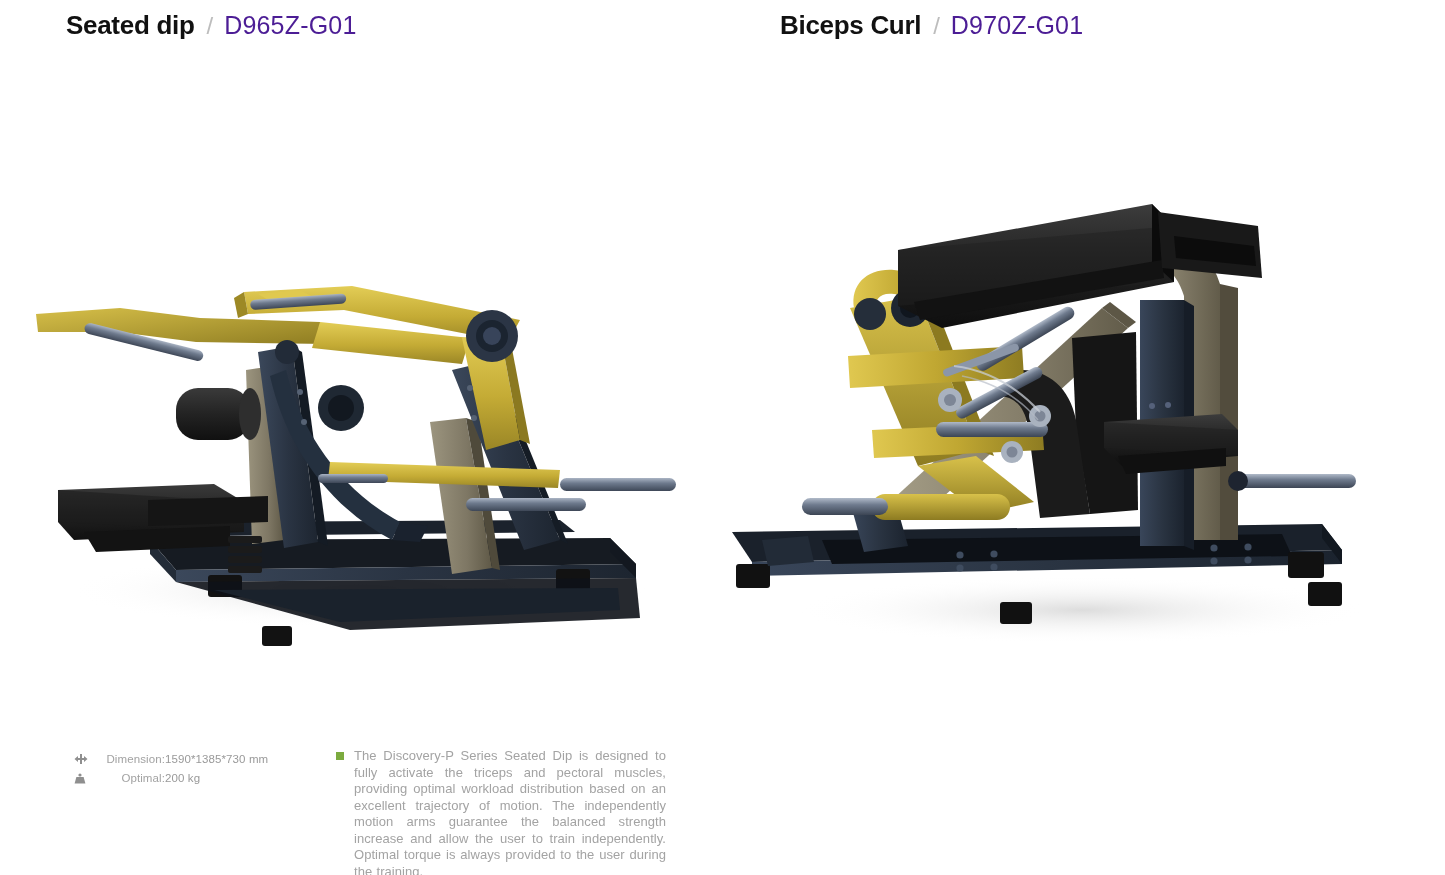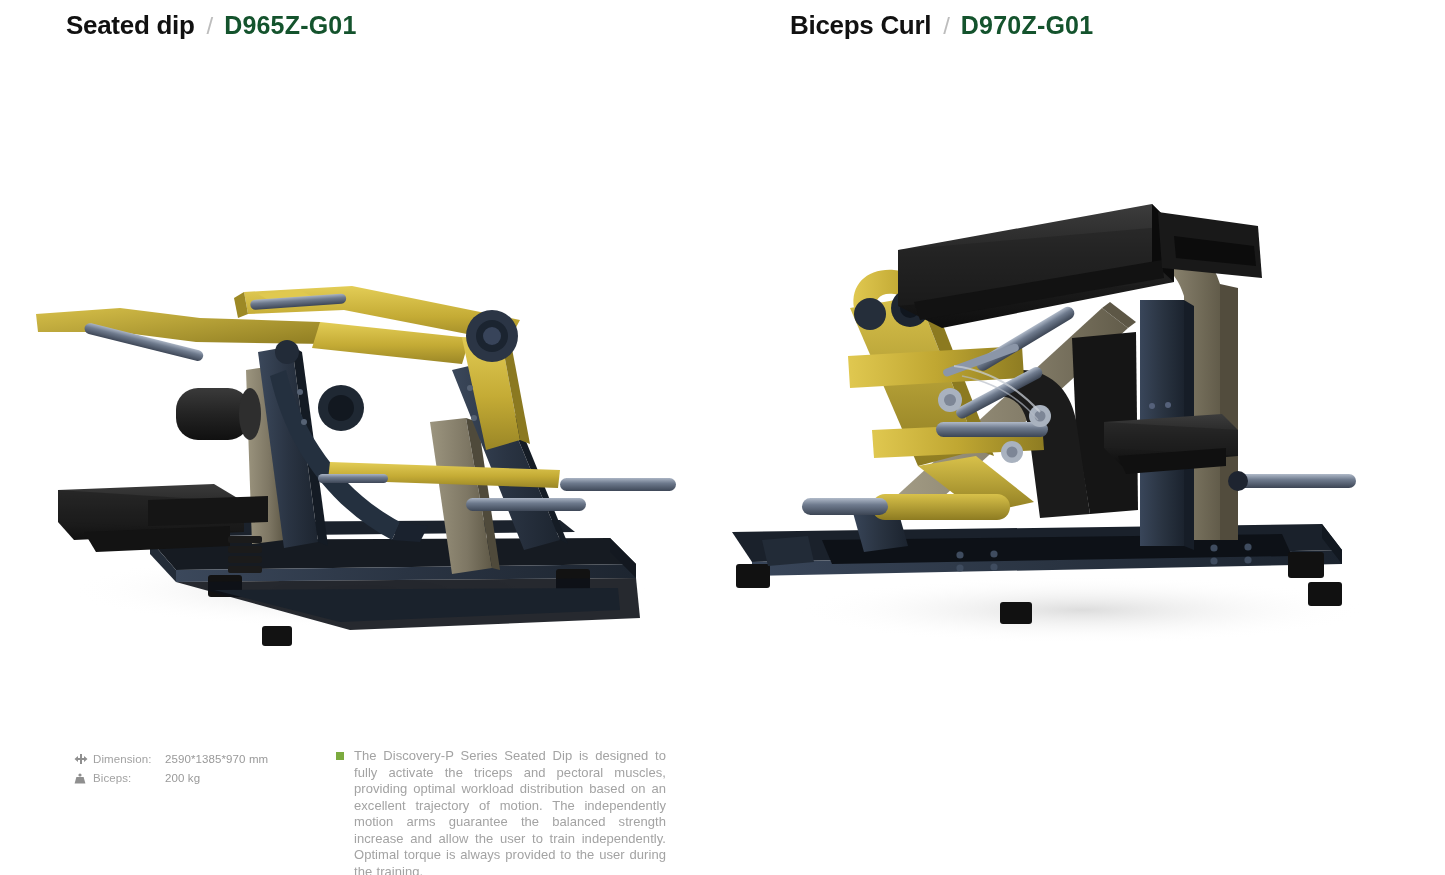--- a/index.html
+++ b/index.html
@@ -34,39 +34,39 @@
 
   
   .product-header {
     position: absolute;
     top: 10px;
     display: flex;
     align-items: baseline;
     white-space: nowrap;
   }
   .panel.left .product-header  { left: 66px; }
-  .panel.right .product-header { left: 68px; justify-content: center; }
+  .panel.right .product-header { left: 58px; justify-content: center; }
 
   .product-name {
     font-size: 26px;
     font-weight: bold;
     letter-spacing: -0.3px;
     color: #111111;
   }
   .title-sep {
     font-size: 24px;
     color: #bdbdbd;
     margin: 0 11px 0 12px;
     font-weight: 400;
   }
   .product-code {
     font-size: 25px;
-    font-weight: 700;
+    font-weight: 400;
     letter-spacing: 0.2px;
-    color: #14532d;
+    color: #4c1d95;
   }
 
   
   .stage {
     position: absolute;
     top: 70px;
     left: 0;
     width: 100%;
     height: 650px;
   }
@@ -89,20 +89,21 @@
   .spec-table {
     width: 250px;
     flex: 0 0 250px;
     padding-top: 2px;
   }
   .spec-row {
     display: flex;
     align-items: center;
     height: 18px;
     margin-bottom: 1px;
+    text-align: right;
   }
   .spec-ico {
     width: 15px;
     flex: 0 0 15px;
     height: 13px;
     display: flex;
     align-items: center;
     justify-content: flex-start;
     margin-right: 4px;
   }
@@ -294,31 +295,31 @@
       <div class="spec-table">
 
         <div class="spec-row">
           <span class="spec-ico">
             <svg width="14" height="10" viewBox="0 0 14 10">
               <path d="M0.5 5 L4 2 L4 4 L10 4 L10 2 L13.5 5 L10 8 L10 6 L4 6 L4 8 Z" fill="#8f8f8f"></path>
               <rect x="6" y="0" width="2" height="10" fill="#8f8f8f"></rect>
             </svg>
           </span>
           <span class="spec-label">Dimension:</span>
-          <span class="spec-value">2590*1385*970 mm</span>
+          <span class="spec-value">1590*1385*730 mm</span>
         </div>
 
         <div class="spec-row">
           <span class="spec-ico">
             <svg width="12" height="11" viewBox="0 0 12 11">
               <circle cx="6" cy="2" r="1.6" fill="#8f8f8f"></circle>
               <path d="M2.4 4 L9.6 4 L11.4 10.6 L0.6 10.6 Z" fill="#8f8f8f"></path>
             </svg>
           </span>
-          <span class="spec-label">Biceps:</span>
+          <span class="spec-label">Optimal:</span>
           <span class="spec-value">200 kg</span>
         </div>
 
       </div>
 
       <div class="desc-block">
         <span class="desc-bullet"></span>
         <span class="desc-text">The Discovery-P Series Seated Dip is designed to fully activate the triceps and pectoral muscles, providing optimal workload distribution based on an excellent trajectory of motion. The independently motion arms guarantee the balanced strength increase and allow the user to train independently. Optimal torque is always provided to the user during the training.</span>
       </div>
     </div>

